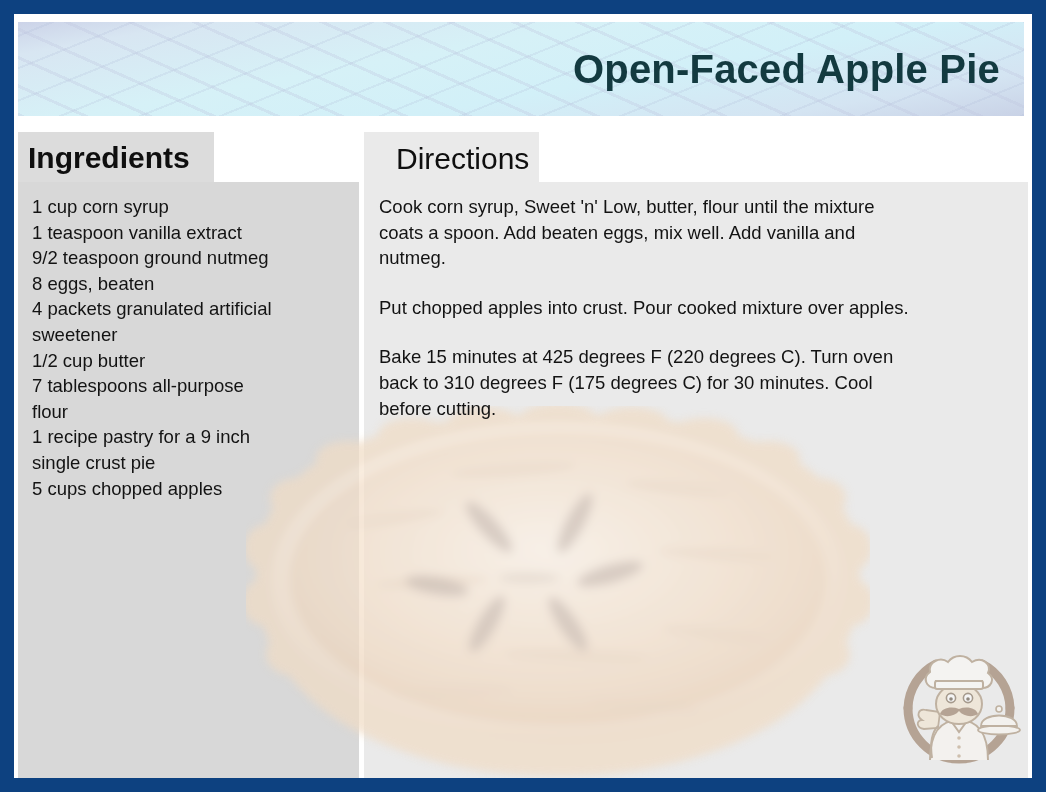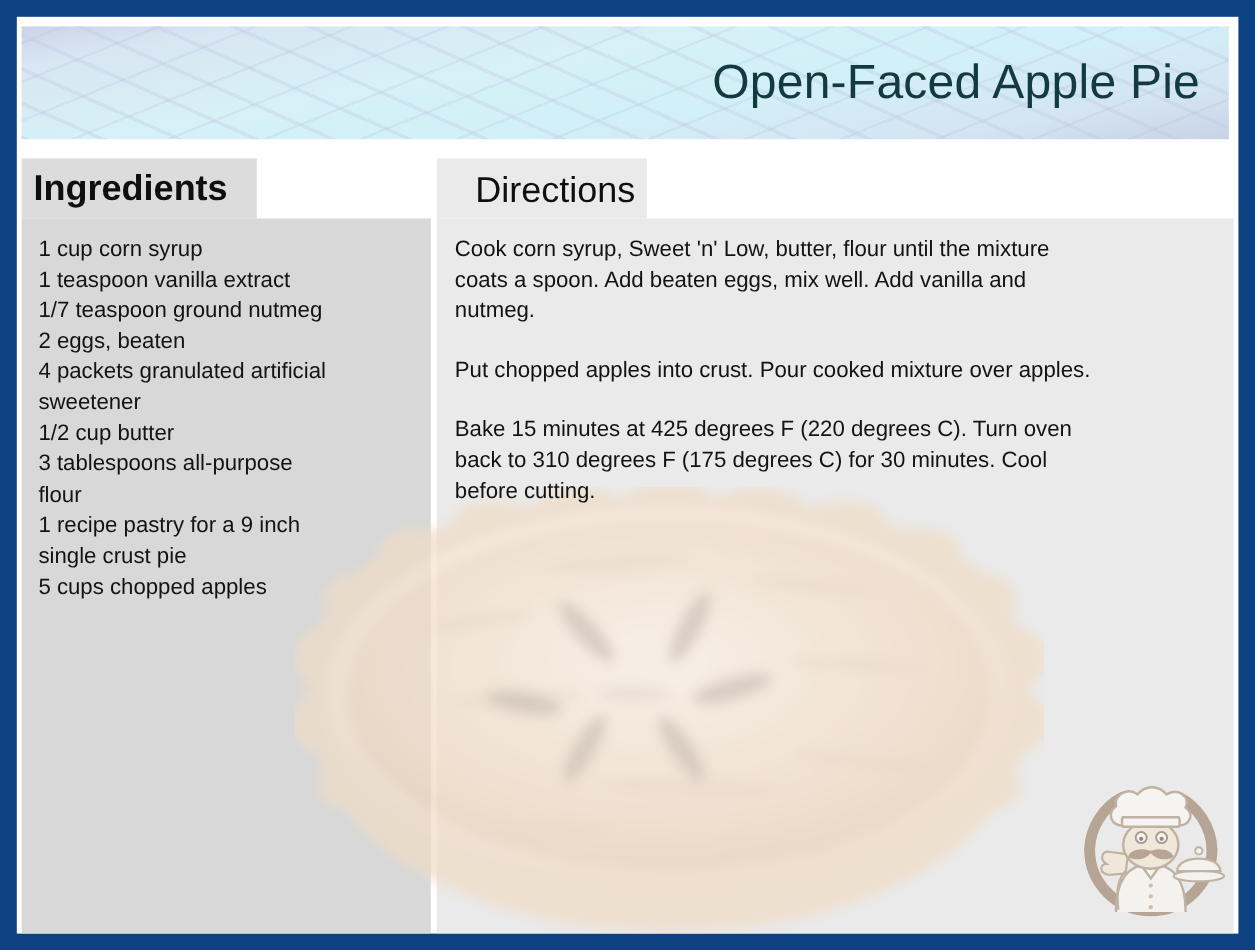--- a/index.html
+++ b/index.html
@@ -60,21 +60,21 @@
         #d4e4f2 84%,
         #c9d2e6 100%);
     overflow: hidden;
   }
   #banner-title {
     position: absolute;
     right: 24px;
     top: 50%;
     transform: translateY(-50%);
     font-size: 40px;
-    font-weight: 400;
+    font-weight: 700;
     color: #133a40;
     letter-spacing: 0.2px;
     white-space: nowrap;
   }
 
   
   #pie-art {
     position: absolute;
     left: 232px;
     top: 392px;
@@ -278,25 +278,25 @@
           </g>
         </g>
       </svg>
     </div>
 
     <div id="ing-heading">Ingredients</div>
 
     <ul id="ing-list">
       <li>1 cup corn syrup</li>
       <li>1 teaspoon vanilla extract</li>
-      <li>1/7 teaspoon ground nutmeg</li>
-      <li>2 eggs, beaten</li>
+      <li>9/2 teaspoon ground nutmeg</li>
+      <li>8 eggs, beaten</li>
       <li>4 packets granulated artificial sweetener</li>
       <li>1/2 cup butter</li>
-      <li>3 tablespoons all-purpose flour</li>
+      <li>7 tablespoons all-purpose flour</li>
       <li>1 recipe pastry for a 9 inch single crust pie</li>
       <li>5 cups chopped apples</li>
     </ul>
 
     <div id="dir-heading">Directions</div>
 
     <div id="dir-body">
       <p>Cook corn syrup, Sweet 'n' Low, butter, flour until the mixture coats a spoon. Add beaten eggs, mix well. Add vanilla and nutmeg.</p>
       <p>Put chopped apples into crust. Pour cooked mixture over apples.</p>
       <p>Bake 15 minutes at 425 degrees F (220 degrees C). Turn oven back to 310 degrees F (175 degrees C) for 30 minutes. Cool before cutting.</p>

